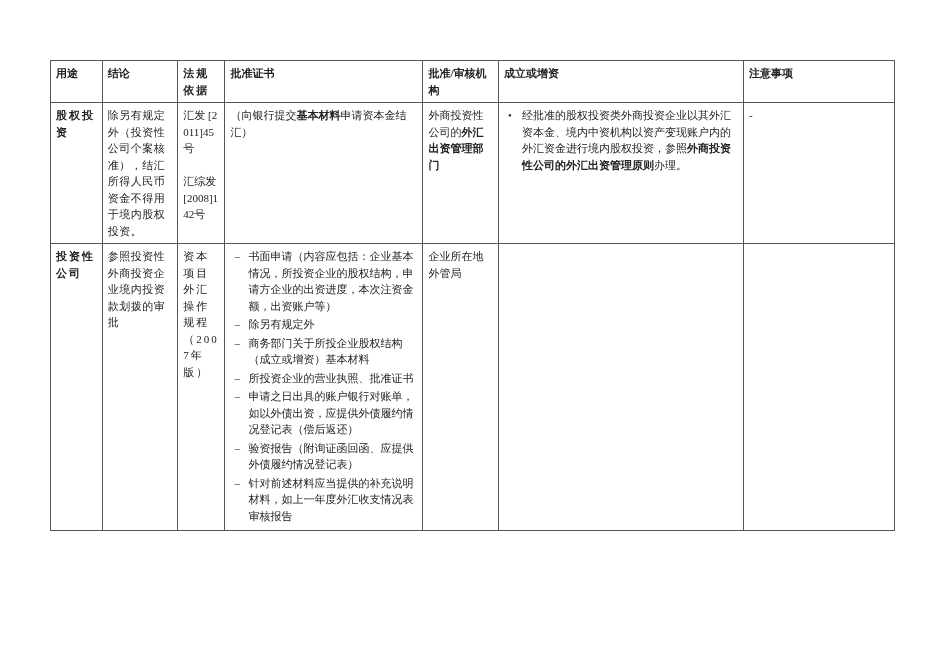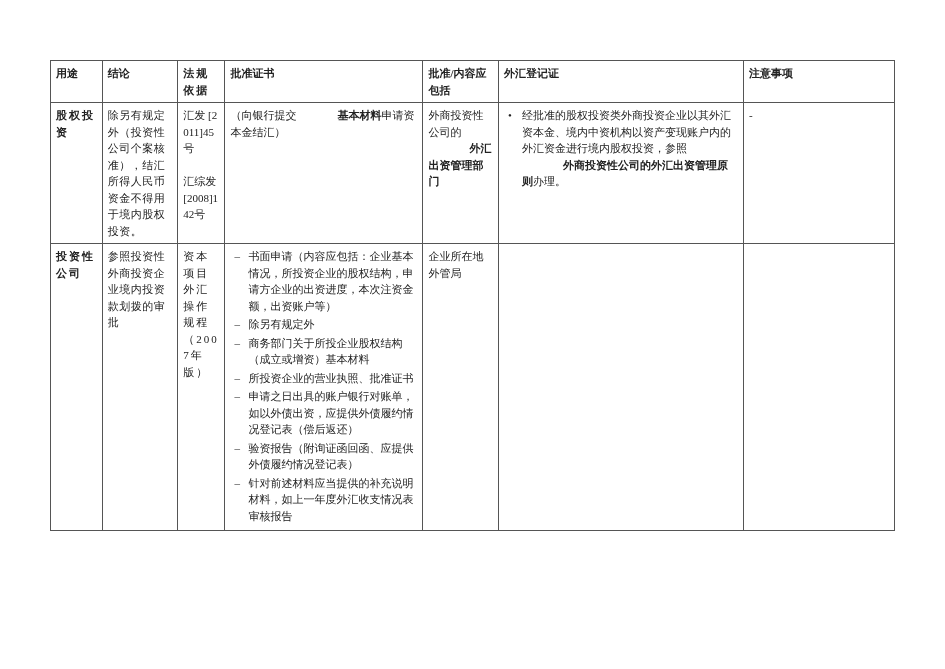--- a/index.html
+++ b/index.html
@@ -61,21 +61,21 @@
       position: relative;
       padding-left: 6px;
       margin-bottom: 2px;
     }
     ul.pt-list > li::before {
       content: "•";
       position: absolute;
       left: -8px;
       top: 0;
     }
-    .bold { font-weight: bold; margin-left: 41px; }
+    .bold { font-weight: bold; }
     .spread { letter-spacing: 2px; }
     .narrow { letter-spacing: 0.5px; }
   </style>
 </head>
 <body>
 
 <table>
   <colgroup>
     <col class="c-purpose">
       <col class="c-conclusion">
@@ -84,22 +84,22 @@
       <col class="c-approver">
       <col class="c-points">
       <col class="c-notes">
   </colgroup>
   <thead>
     <tr>
       <th>用途</th>
       <th>结论</th>
       <th class="spread">法规依据</th>
       <th>批准证书</th>
-      <th>批准/内容应包括</th>
-      <th>外汇登记证</th>
+      <th>批准/审核机构</th>
+      <th>成立或增资</th>
       <th>注意事项</th>
     </tr>
   </thead>
   <tbody>
 
     <tr>
       <td class="bold spread">股权投资</td>
       <td class="narrow">除另有规定外（投资性公司个案核准），结汇所得人民币资金不得用于境内股权投资。</td>
       <td>
         <span>汇发 [2011]45号</span><br><br>

